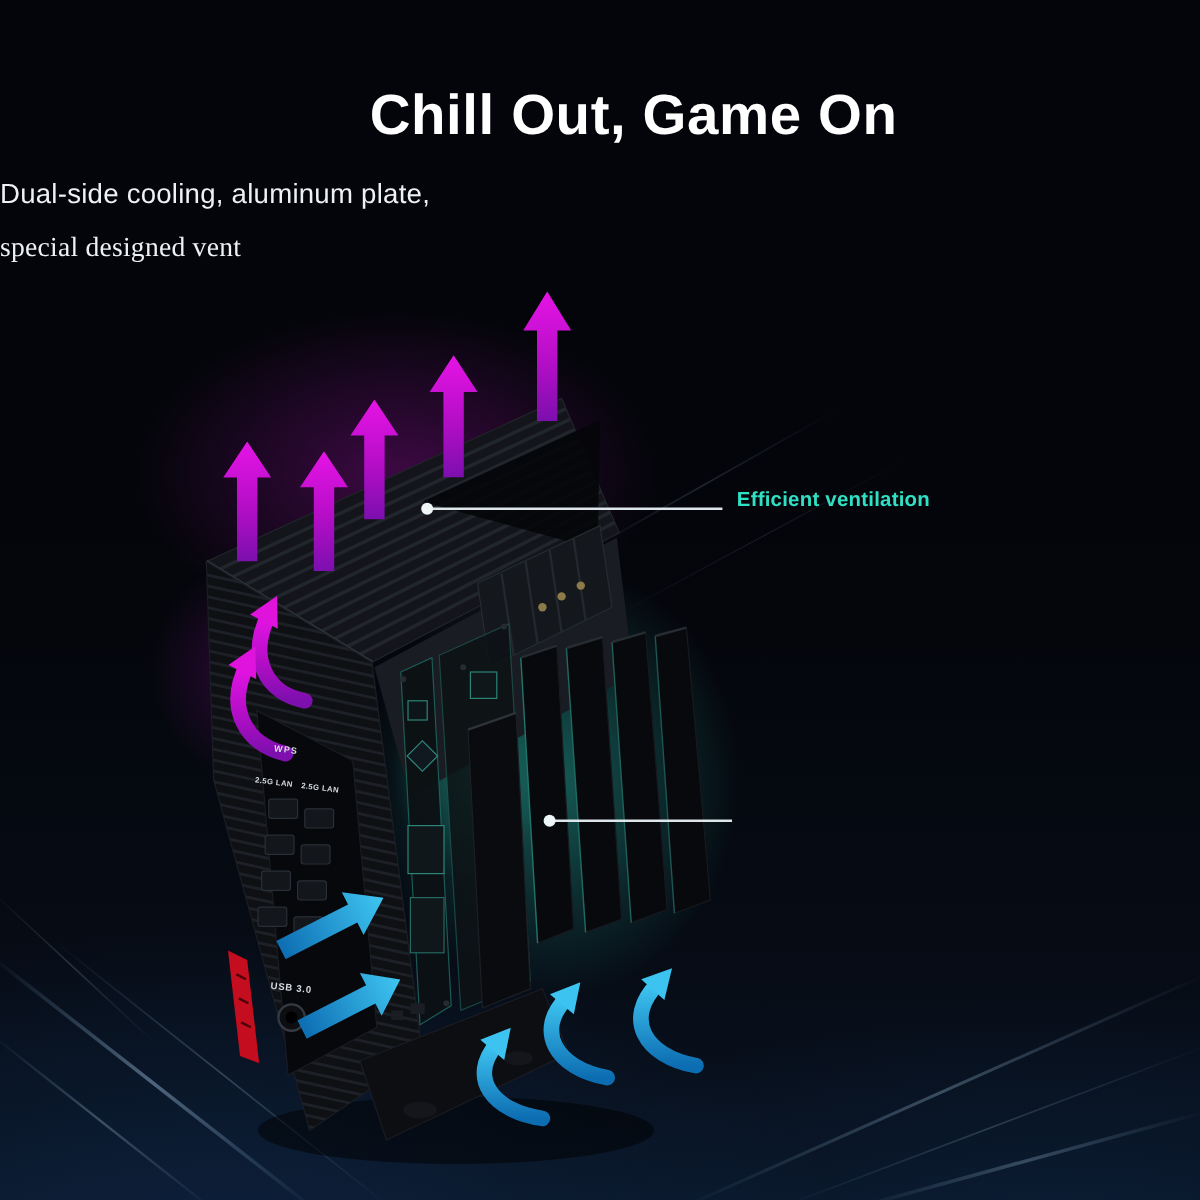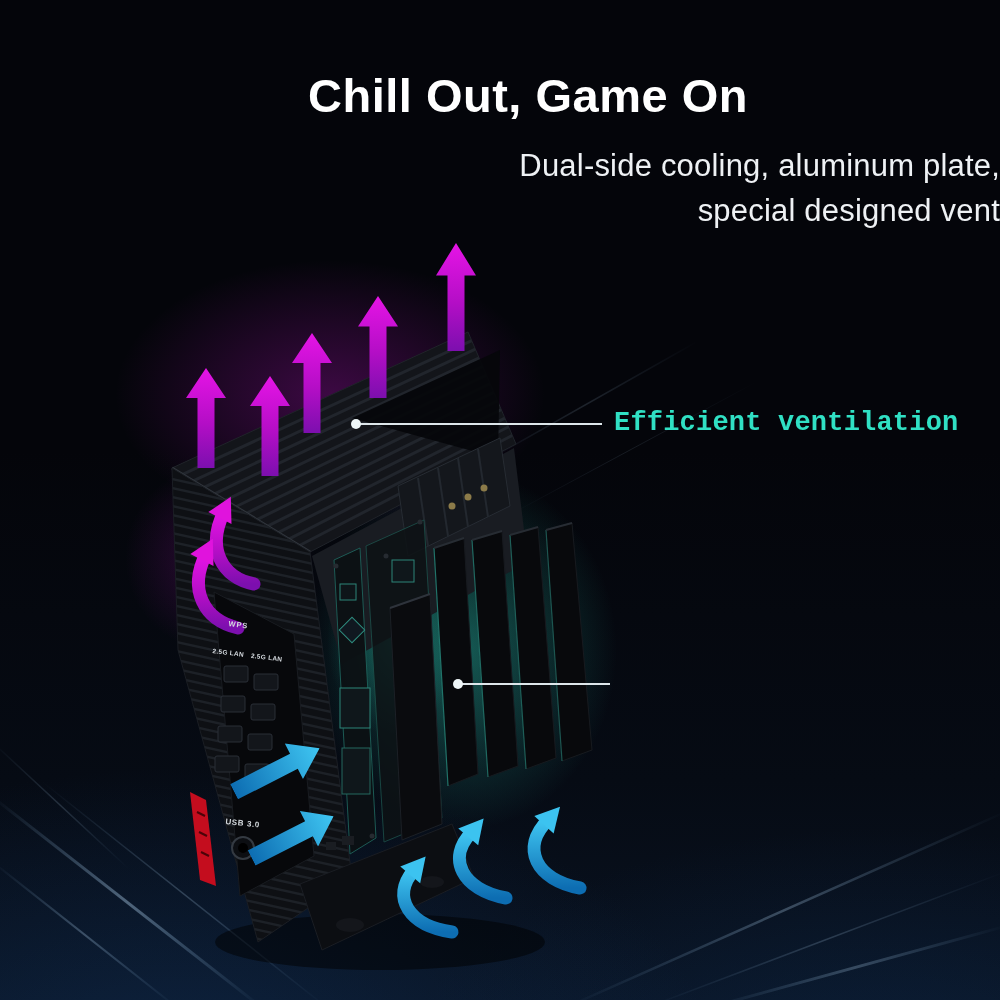--- a/index.html
+++ b/index.html
@@ -10,28 +10,28 @@
       radial-gradient(800px 420px at 88% 108%, rgba(16,52,96,0.34), rgba(0,0,0,0) 60%),
       linear-gradient(180deg,#04050a 0%,#04050a 45%,#060b14 78%,#091322 100%);
     font-family:"Liberation Sans", sans-serif;
   }
   .art{position:absolute;left:0;top:0;}
   .title{
     position:absolute;left:0;top:68px;width:1000px;text-align:center;
     color:#ffffff;font-size:47px;font-weight:700;letter-spacing:0.5px;margin:0;padding-left:28px;
   }
   .sub{
-    position:absolute;left:0;width:1000px;text-align:right;margin:0;
-    color:#eef1f4;font-size:31px;font-weight:400;letter-spacing:0.2px;
+    position:absolute;left:0;width:1000px;text-align:left;margin:0;
+    color:#eef1f4;font-size:23px;font-weight:400;letter-spacing:0.2px;
   }
   .sub.l1{top:148px;}
-  .sub.l2{top:193px;}
+  .sub.l2{top:193px;font-family:Liberation Serif, serif;}
   .callout{
-    position:absolute;color:#30e0c4;font-size:27px;font-weight:700;line-height:1.32;
-    letter-spacing:0.2px;white-space:nowrap;font-family:Liberation Mono, monospace;
+    position:absolute;color:#30e0c4;font-size:17px;font-weight:700;line-height:1.32;
+    letter-spacing:0.2px;white-space:nowrap;
   }
   .callout.c1{left:614px;top:406px;}
   .callout.c2{left:622px;top:666px;}
   .devlabel{
     position:absolute;color:#d5dadf;font-weight:700;white-space:nowrap;
     transform-origin:left top;
   }
   .devlabel.wps{left:229px;top:619px;font-size:7.5px;letter-spacing:1px;transform:rotate(7deg);}
   .devlabel.lan{left:213px;top:647px;font-size:6.5px;letter-spacing:0.3px;transform:rotate(7deg);}
   .devlabel.lan span{margin-right:7px;}

